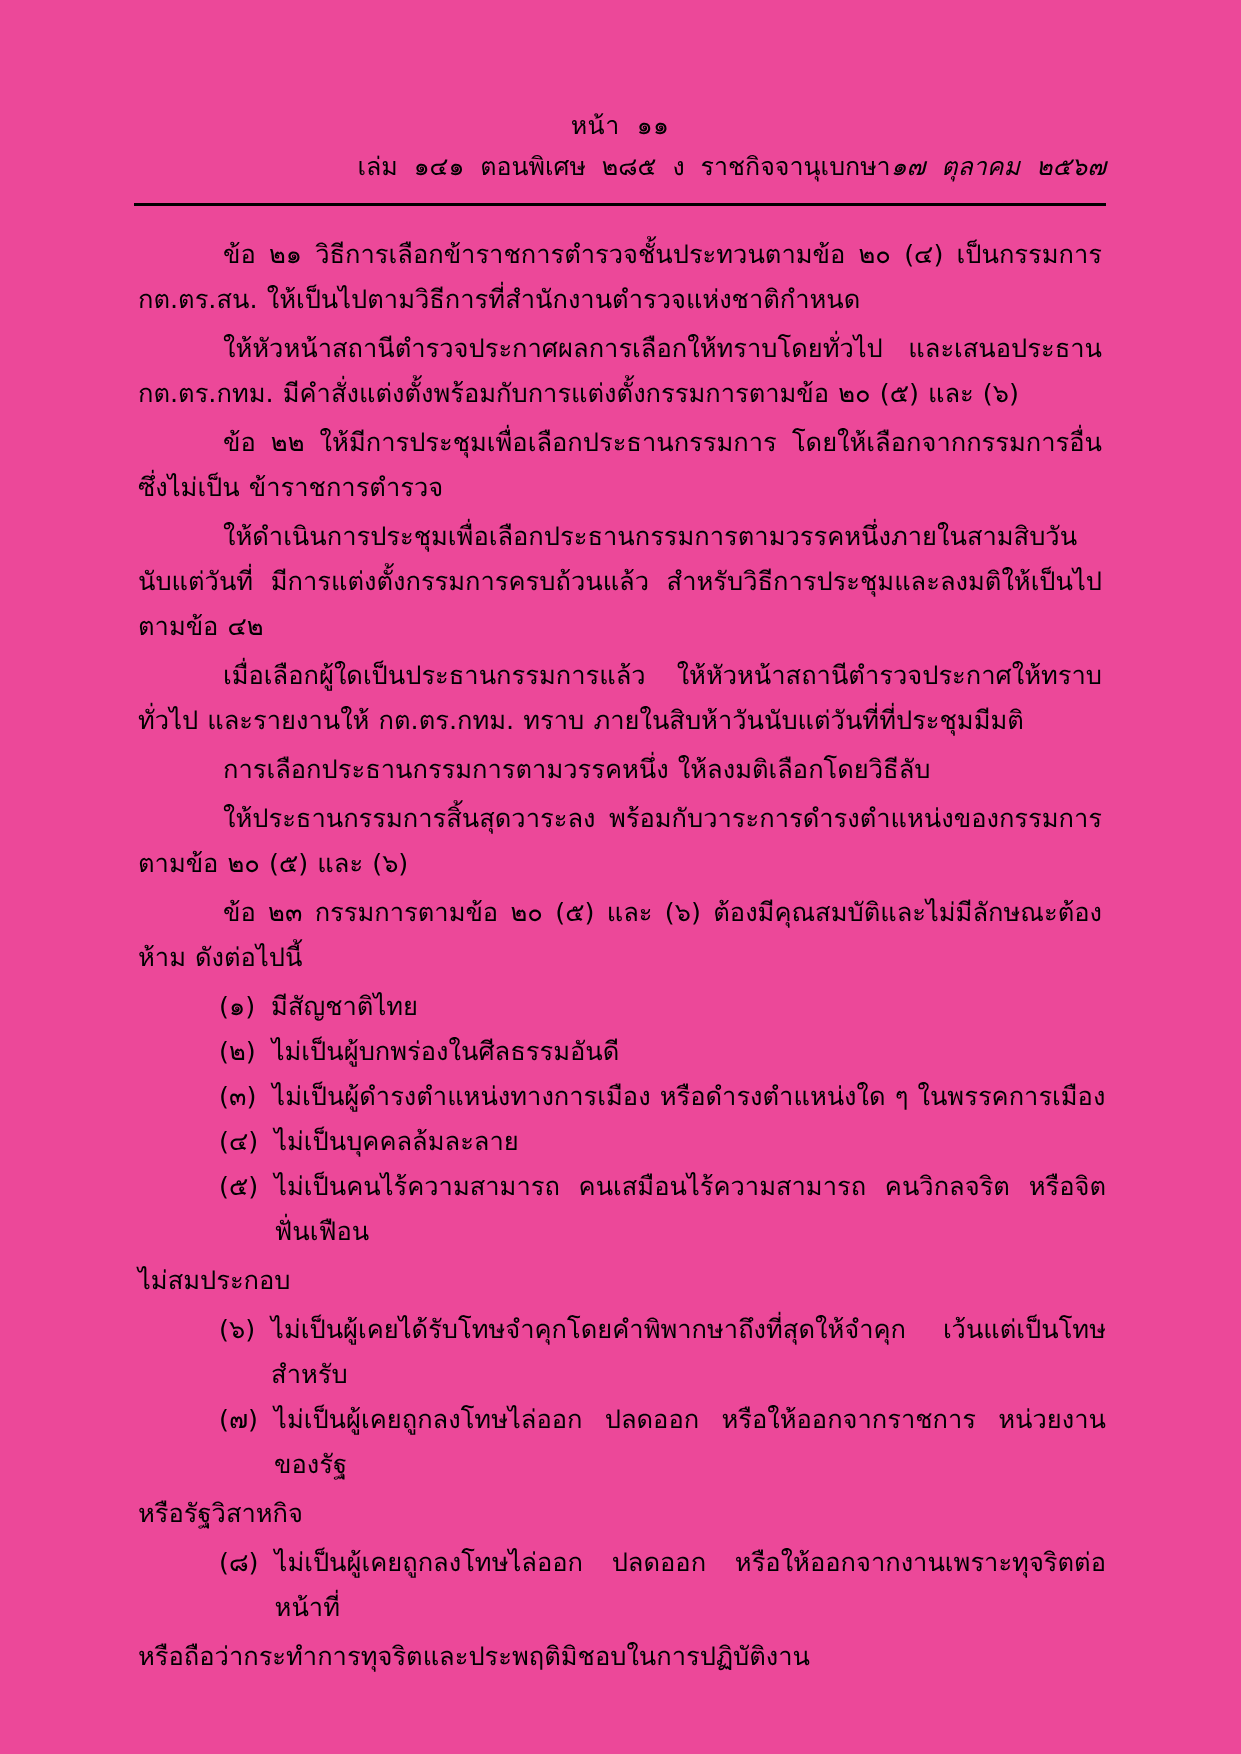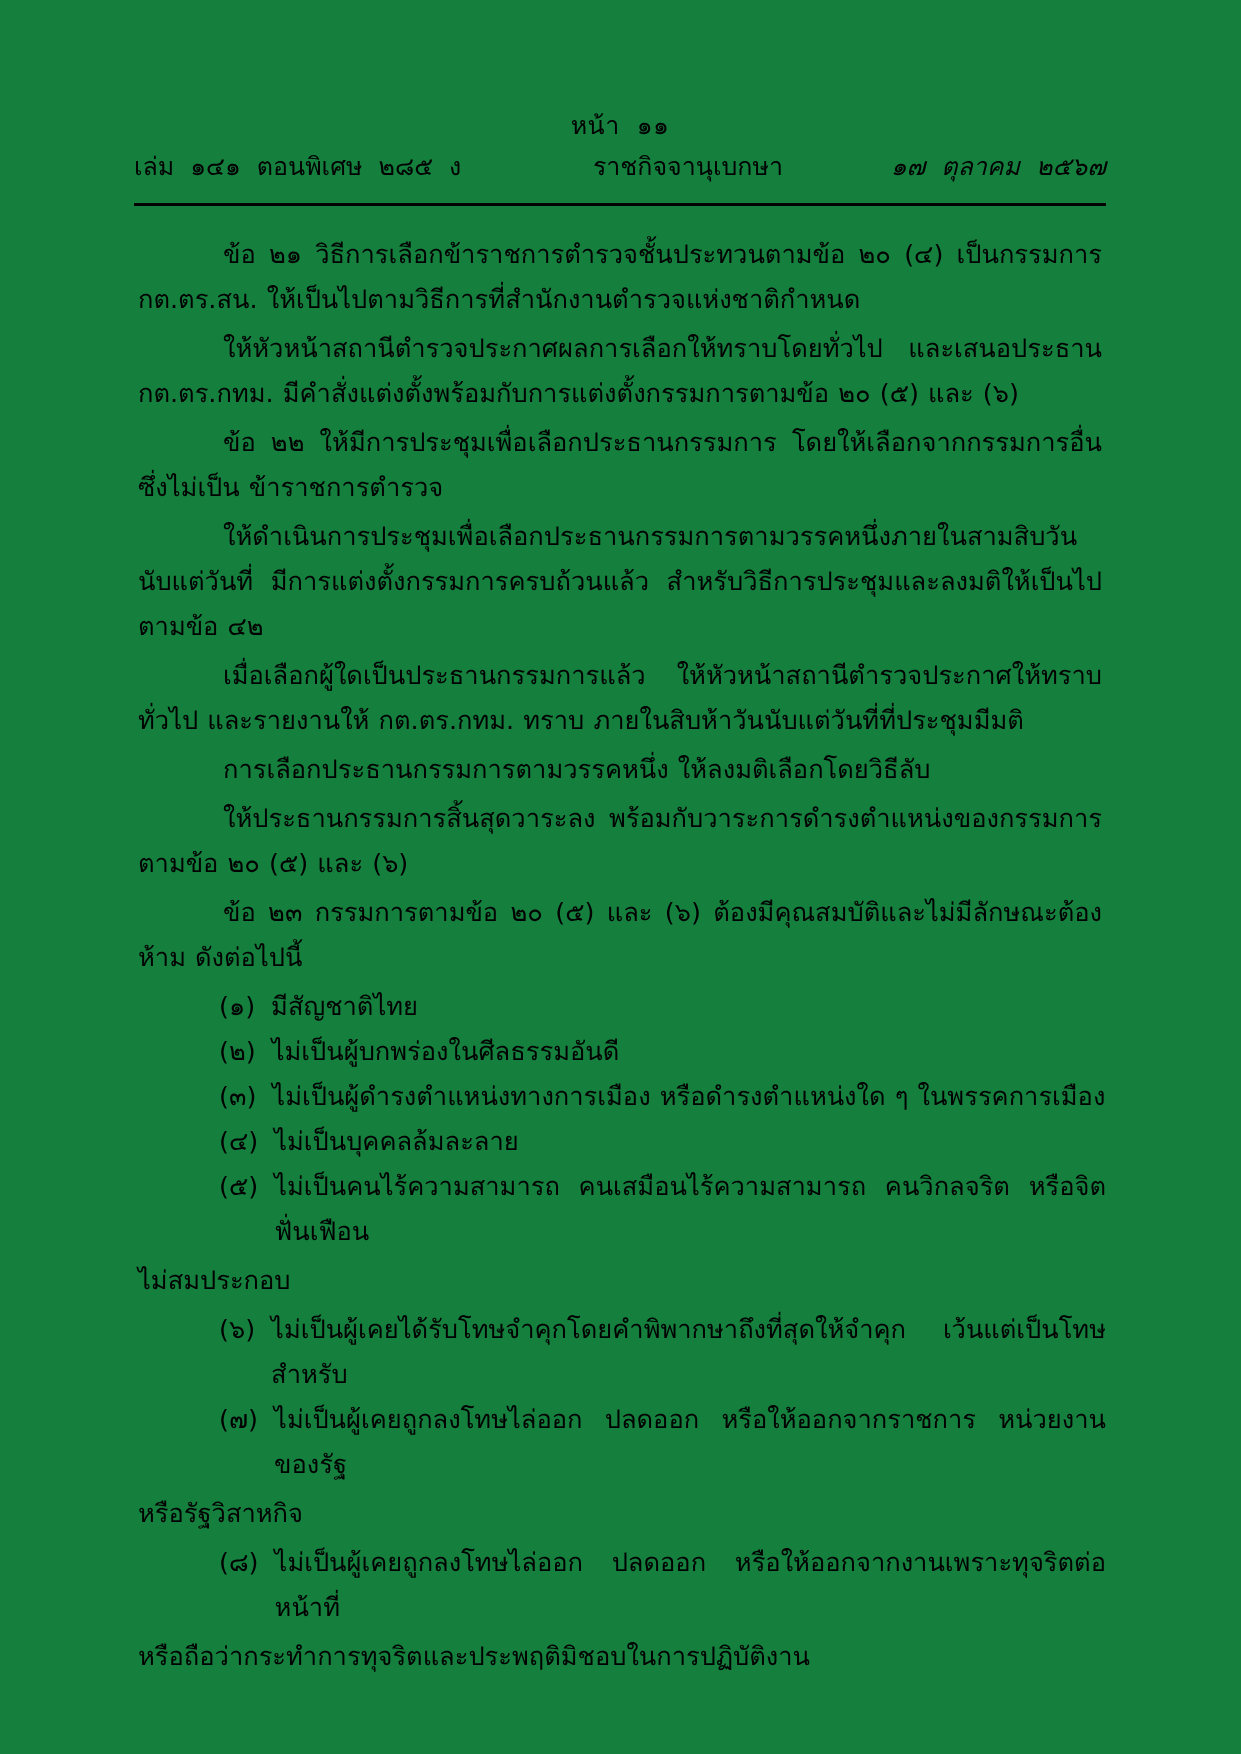--- a/index.html
+++ b/index.html
@@ -5,21 +5,21 @@
   html, body {
     margin: 0;
     padding: 0;
     background: #ffffff;
   }
 
   .page {
     position: relative;
     width: 1241px;
     height: 1754px;
-    background: #15803d;
+    background: #ec4899;
     margin: 0 auto;
     overflow: hidden;
     font-family: "DejaVu Sans", "Liberation Sans", sans-serif;
     color: #000000;
     box-sizing: border-box;
   }
 
   
   .gazette-header {
     position: absolute;
@@ -32,37 +32,37 @@
     text-align: center;
     font-size: 25px;
     line-height: 1.4;
     letter-spacing: 0.5px;
     white-space: pre;
   }
 
   .header-columns {
     display: flex;
     align-items: baseline;
-    justify-content: space-between;
+    justify-content: flex-end;
     font-size: 25px;
     line-height: 1.4;
     margin-top: 6px;
     white-space: pre;
   }
 
   .header-left {
     flex: 0 0 auto;
     text-align: left;
     white-space: pre;
   }
 
   .header-center {
     flex: 0 0 auto;
     text-align: center;
-    margin-left: 24px;
+    margin-left: 16px;
     white-space: pre;
   }
 
   .header-right {
     flex: 0 0 auto;
     text-align: right;
     white-space: pre;
     font-style: italic;
   }
 

